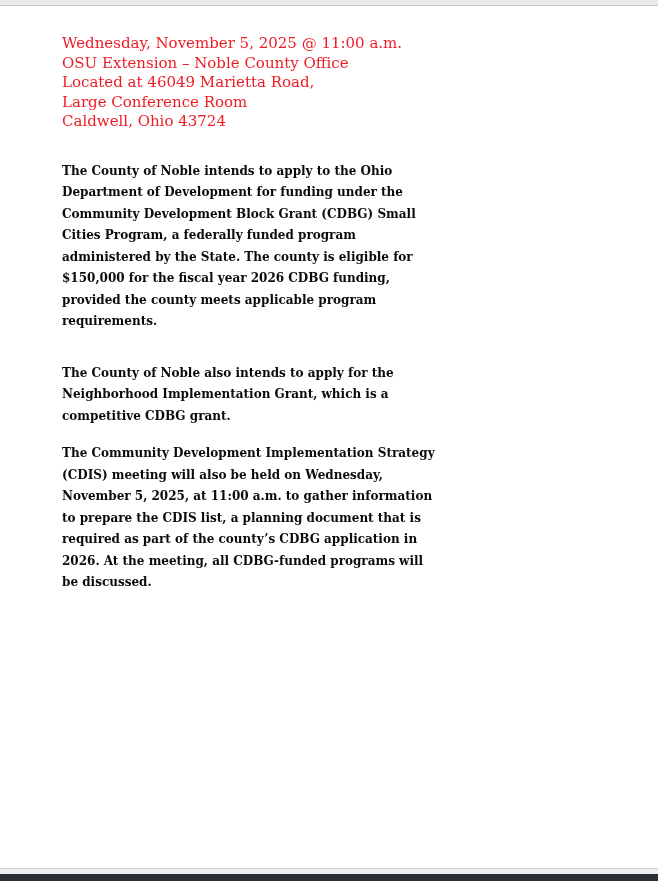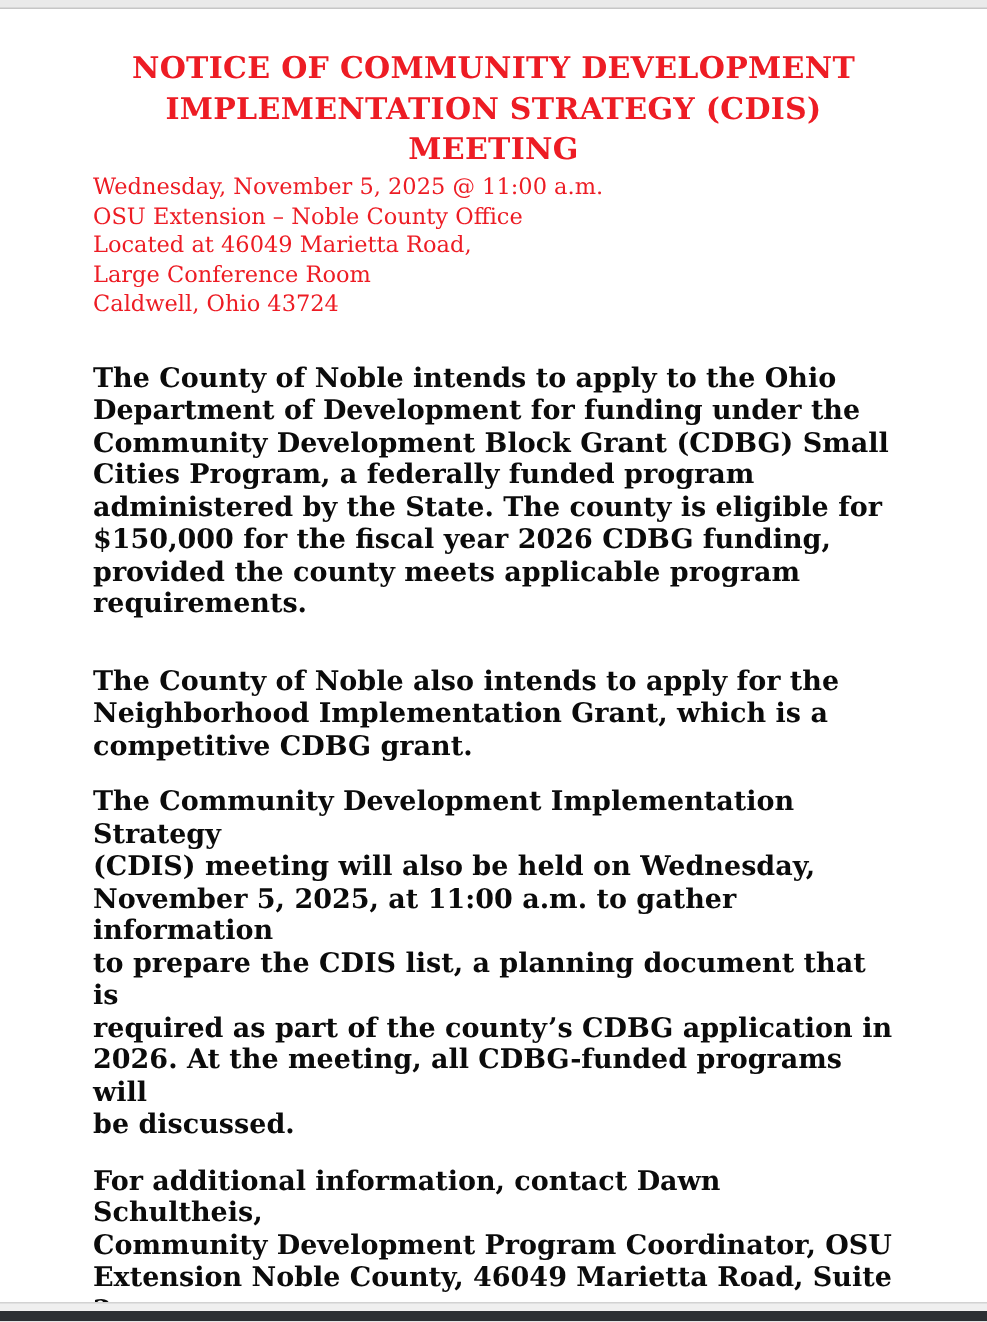--- a/index.html
+++ b/index.html
@@ -45,21 +45,21 @@
     font-weight: normal;
     text-align: left;
     white-space: pre-line;
   }
   .body-text {
     margin-top: 29px;
   }
   .body-text p {
     margin: 0 0 16px 0;
     color: #0b0b0b;
-    font-size: 18px;
+    font-size: 12px;
     line-height: 21.5px;
     font-weight: bold;
     text-align: left;
     white-space: pre-line;
   }
   .body-text p.para-extra-gap {
     margin-bottom: 30px;
   }
   .bottom-light-strip {
     height: 5px;
@@ -73,23 +73,20 @@
     background: #2c2f33;
   }
 </style>
 </head>
 <body>
 
 <div class="viewport">
   <div class="top-strip"></div>
 
   <div class="page">
-    <h1 class="title">NOTICE OF COMMUNITY DEVELOPMENT
-IMPLEMENTATION STRATEGY (CDIS)
-MEETING</h1>
 
     <div class="subtitle">Wednesday, November 5, 2025 @ 11:00 a.m.
 OSU Extension – Noble County Office
 Located at 46049 Marietta Road,
 Large Conference Room
 Caldwell, Ohio 43724</div>
 
     <div class="body-text">
       <p class="para-extra-gap">The County of Noble intends to apply to the Ohio
 Department of Development for funding under the
@@ -102,22 +99,18 @@
       <p>The County of Noble also intends to apply for the
 Neighborhood Implementation Grant, which is a
 competitive CDBG grant.</p>
       <p>The Community Development Implementation Strategy
 (CDIS) meeting will also be held on Wednesday,
 November 5, 2025, at 11:00 a.m. to gather information
 to prepare the CDIS list, a planning document that is
 required as part of the county’s CDBG application in
 2026. At the meeting, all CDBG-funded programs will
 be discussed.</p>
-      <p>For additional information, contact Dawn Schultheis,
-Community Development Program Coordinator, OSU
-Extension Noble County, 46049 Marietta Road, Suite 2,
-Caldwell, Ohio 43727 at 740-305-3183.</p>
     </div>
   </div>
 
   <div class="bottom-light-strip"></div>
   <div class="bottom-dark-strip"></div>
 </div>
 
 </body></html>

